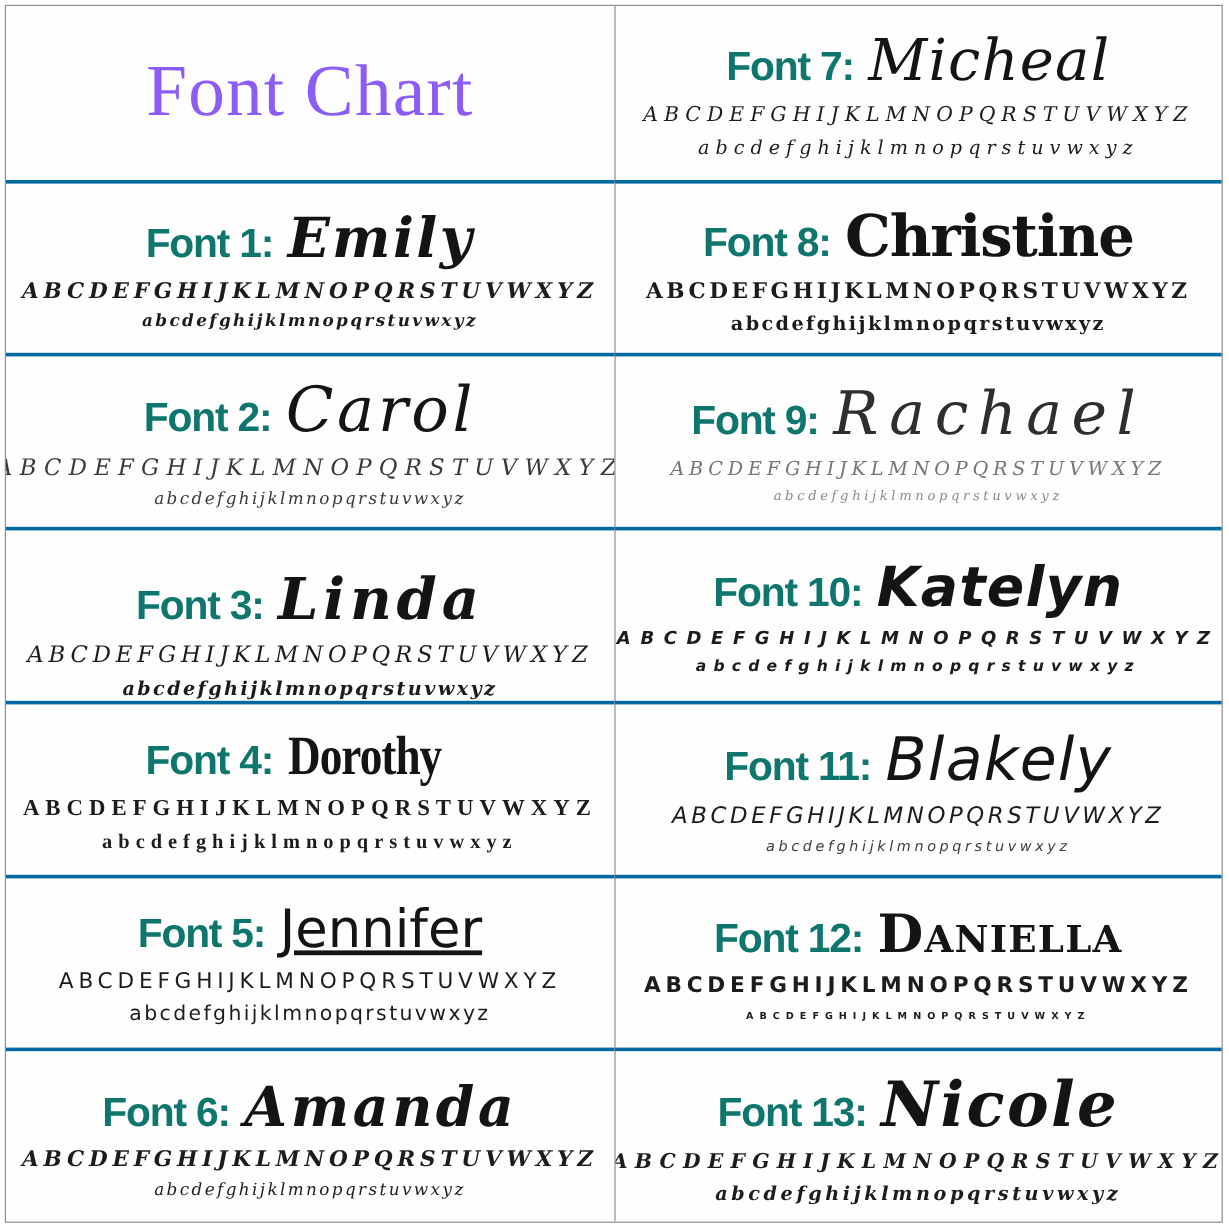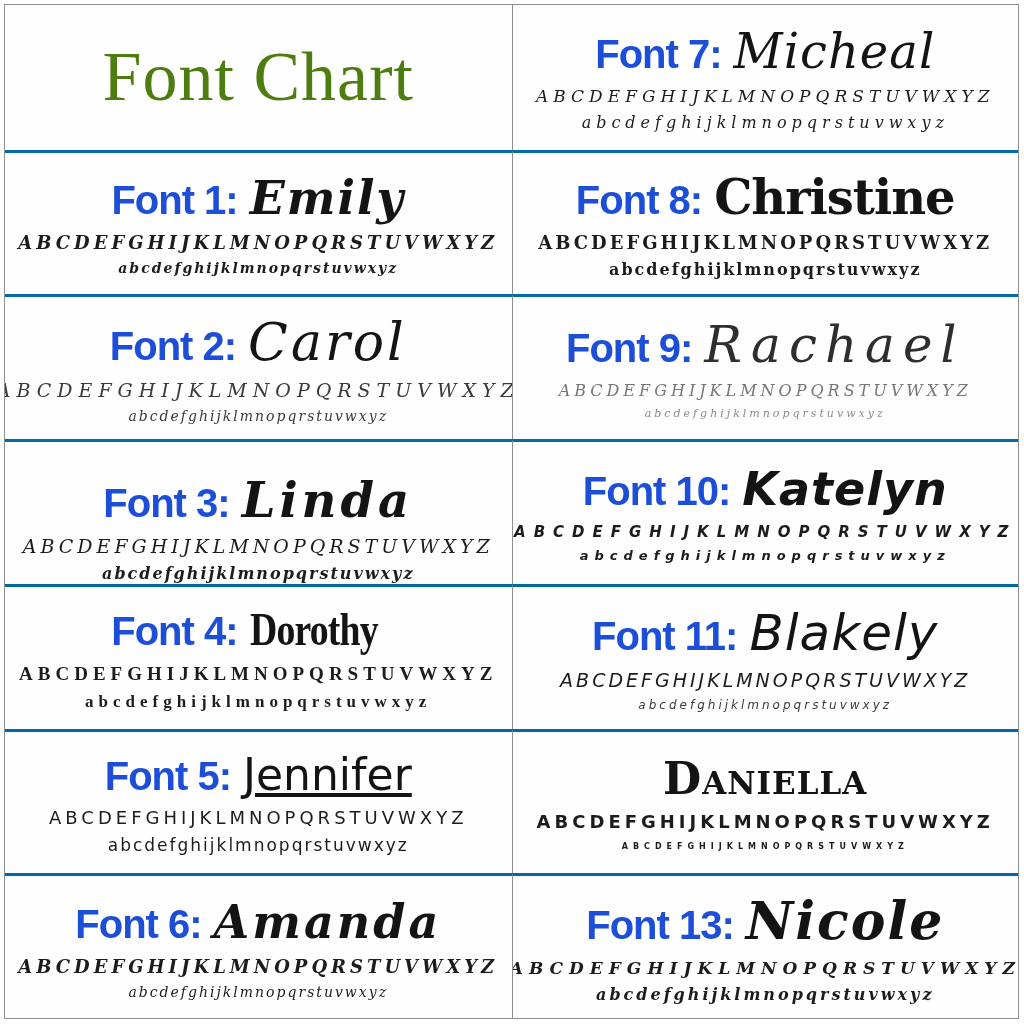--- a/index.html
+++ b/index.html
@@ -36,38 +36,38 @@
 
   .head {
     display: flex;
     align-items: baseline;
     gap: 12px;
     white-space: nowrap;
   }
   .label {
     font-family: "Liberation Sans", sans-serif;
     font-weight: 700;
-    font-size: 40px;
+    font-size: 34px;
     letter-spacing: -1px;
-    color: #1d4ed8;
+    color: #0f766e;
   }
   .upper, .lower {
     white-space: nowrap;
     line-height: 1.15;
     color: #1c1c1c;
   }
 
   
   .title-cell { justify-content: center; }
   .page-title {
     font-family: "Liberation Serif", serif;
     font-weight: 400;
-    font-size: 70px;
+    font-size: 61px;
     letter-spacing: 1px;
-    color: #4d7c0f;
+    color: #8b5cf6;
   }
 
   
   .f-emily .name  { font: italic 700 46px "DejaVu Serif", serif; letter-spacing: 2px; }
   .f-emily .upper { font: italic 700 18px "DejaVu Serif", serif; letter-spacing: 4px; }
   .f-emily .lower { font: italic 700 14px "DejaVu Serif", serif; letter-spacing: 2px; }
 
   
   .f-carol .name  { font: italic 400 52px "DejaVu Serif", serif; letter-spacing: 3px; }
   .f-carol .upper { font: italic 400 19px "DejaVu Serif", serif; letter-spacing: 6px; color:#3a3a3a; }
@@ -223,20 +223,21 @@
       <div class="head">
         <span class="label">Font 5:</span>
         <span class="name">Jennifer</span>
       </div>
       <div class="upper">ABCDEFGHIJKLMNOPQRSTUVWXYZ</div>
       <div class="lower">abcdefghijklmnopqrstuvwxyz</div>
     </div>
 
     <div class="cell f-daniella">
       <div class="head">
+        <span class="label">Font 12:</span>
         <span class="name">Daniella</span>
       </div>
       <div class="upper">ABCDEFGHIJKLMNOPQRSTUVWXYZ</div>
       <div class="lower">abcdefghijklmnopqrstuvwxyz</div>
     </div>
 
     <div class="cell f-amanda">
       <div class="head">
         <span class="label">Font 6:</span>
         <span class="name">Amanda</span>

